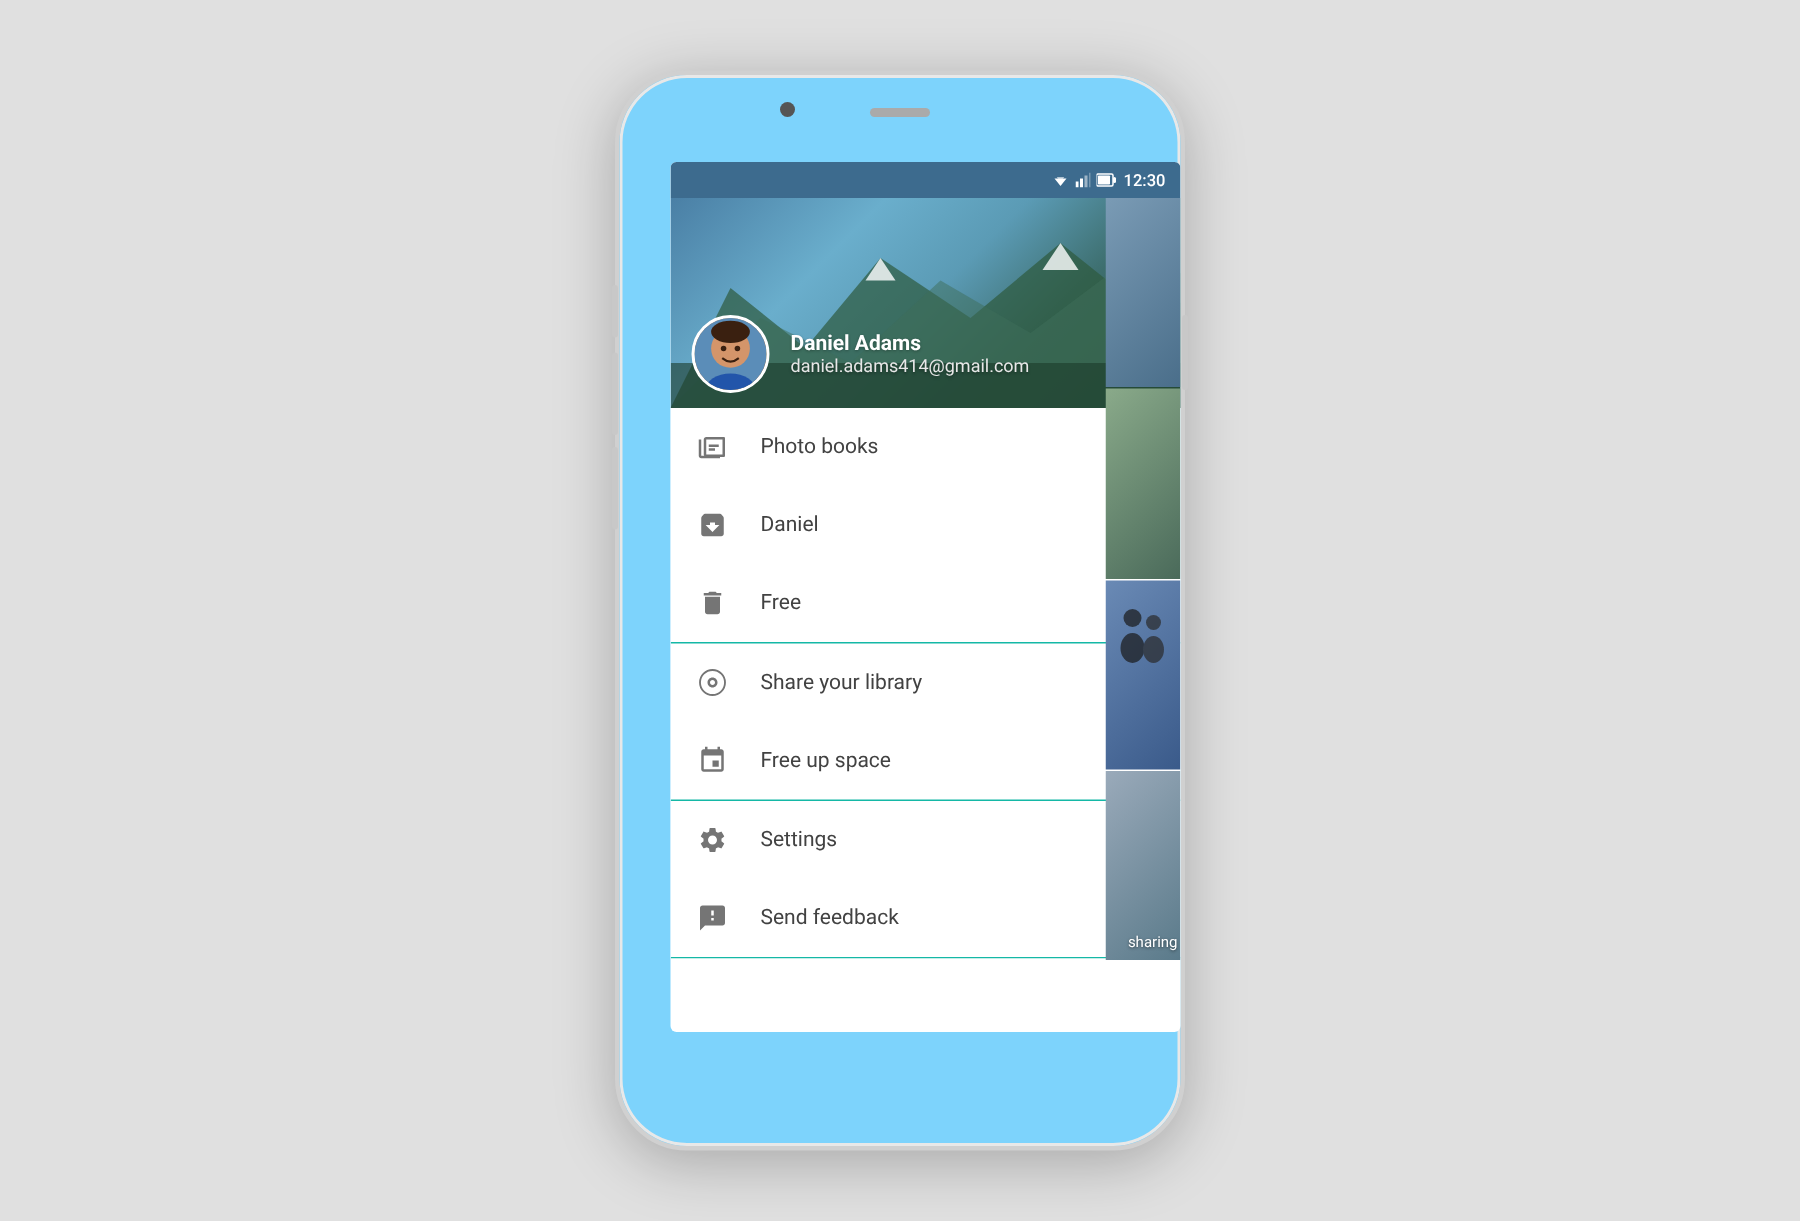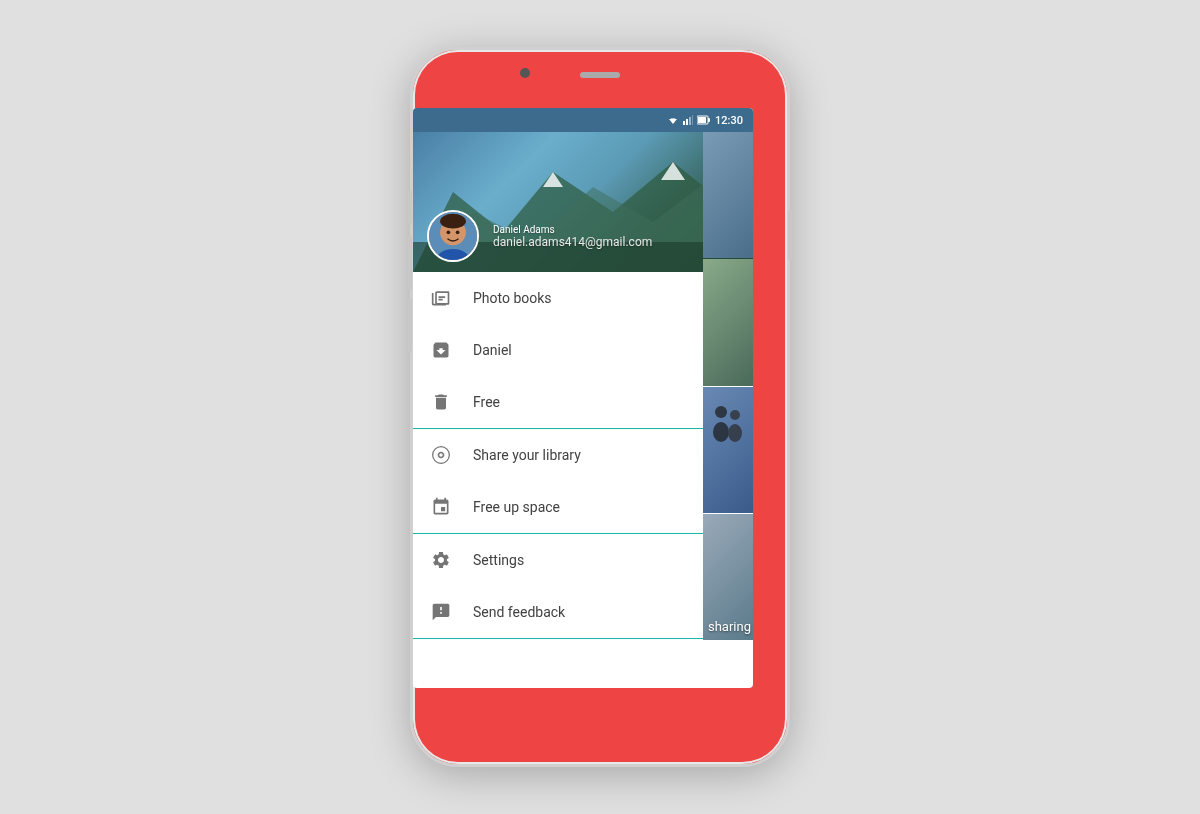--- a/index.html
+++ b/index.html
@@ -9,28 +9,28 @@
       justify-content: center;
       align-items: center;
       width: 1200px;
       height: 814px;
       font-family: 'Roboto', Arial, sans-serif;
     }
 
     .phone-outer {
       width: 380px;
       height: 720px;
-      background: #ef4444;
+      background: #7dd3fc;
       border-radius: 48px;
       border: 3px solid #d0d0d0;
       box-shadow: 0 8px 40px rgba(0,0,0,0.25), inset 0 0 0 2px #e8e8e8;
       position: relative;
       display: flex;
       flex-direction: column;
-      align-items: flex-start;
+      align-items: flex-end;
     }
 
     
     .phone-top {
       width: 100%;
       display: flex;
       justify-content: center;
       align-items: center;
       padding-top: 14px;
       position: relative;
@@ -143,22 +143,22 @@
       width: 100%;
       height: 100%;
     }
 
     .user-info {
       flex: 1;
     }
 
     .user-name {
       color: #fff;
-      font-size: 10px;
-      font-weight: 400;
+      font-size: 14px;
+      font-weight: 700;
       text-shadow: 0 1px 2px rgba(0,0,0,0.3);
     }
 
     .user-email {
       color: #e8e8e8;
       font-size: 12px;
       text-shadow: 0 1px 2px rgba(0,0,0,0.3);
     }
 
     .dropdown-arrow {
@@ -234,21 +234,21 @@
     .side-photo-1 { background: linear-gradient(135deg, #7a9bb5, #4a6e8a); }
     .side-photo-2 { background: linear-gradient(135deg, #8aaa8a, #4a6a5a); }
     .side-photo-3 { background: linear-gradient(135deg, #6a8ab5, #3a5a8a); }
     .side-photo-4 { background: linear-gradient(135deg, #9aaaba, #5a7a8a); position: relative; }
 
     .sharing-label {
       position: absolute;
       bottom: 6px;
       right: 2px;
       color: #fff;
-      font-size: 13px;
+      font-size: 10px;
       text-align: right;
       text-shadow: 0 1px 2px rgba(0,0,0,0.5);
     }
 
     
     .phone-bottom {
       height: 52px;
       display: flex;
       align-items: center;
       justify-content: center;

